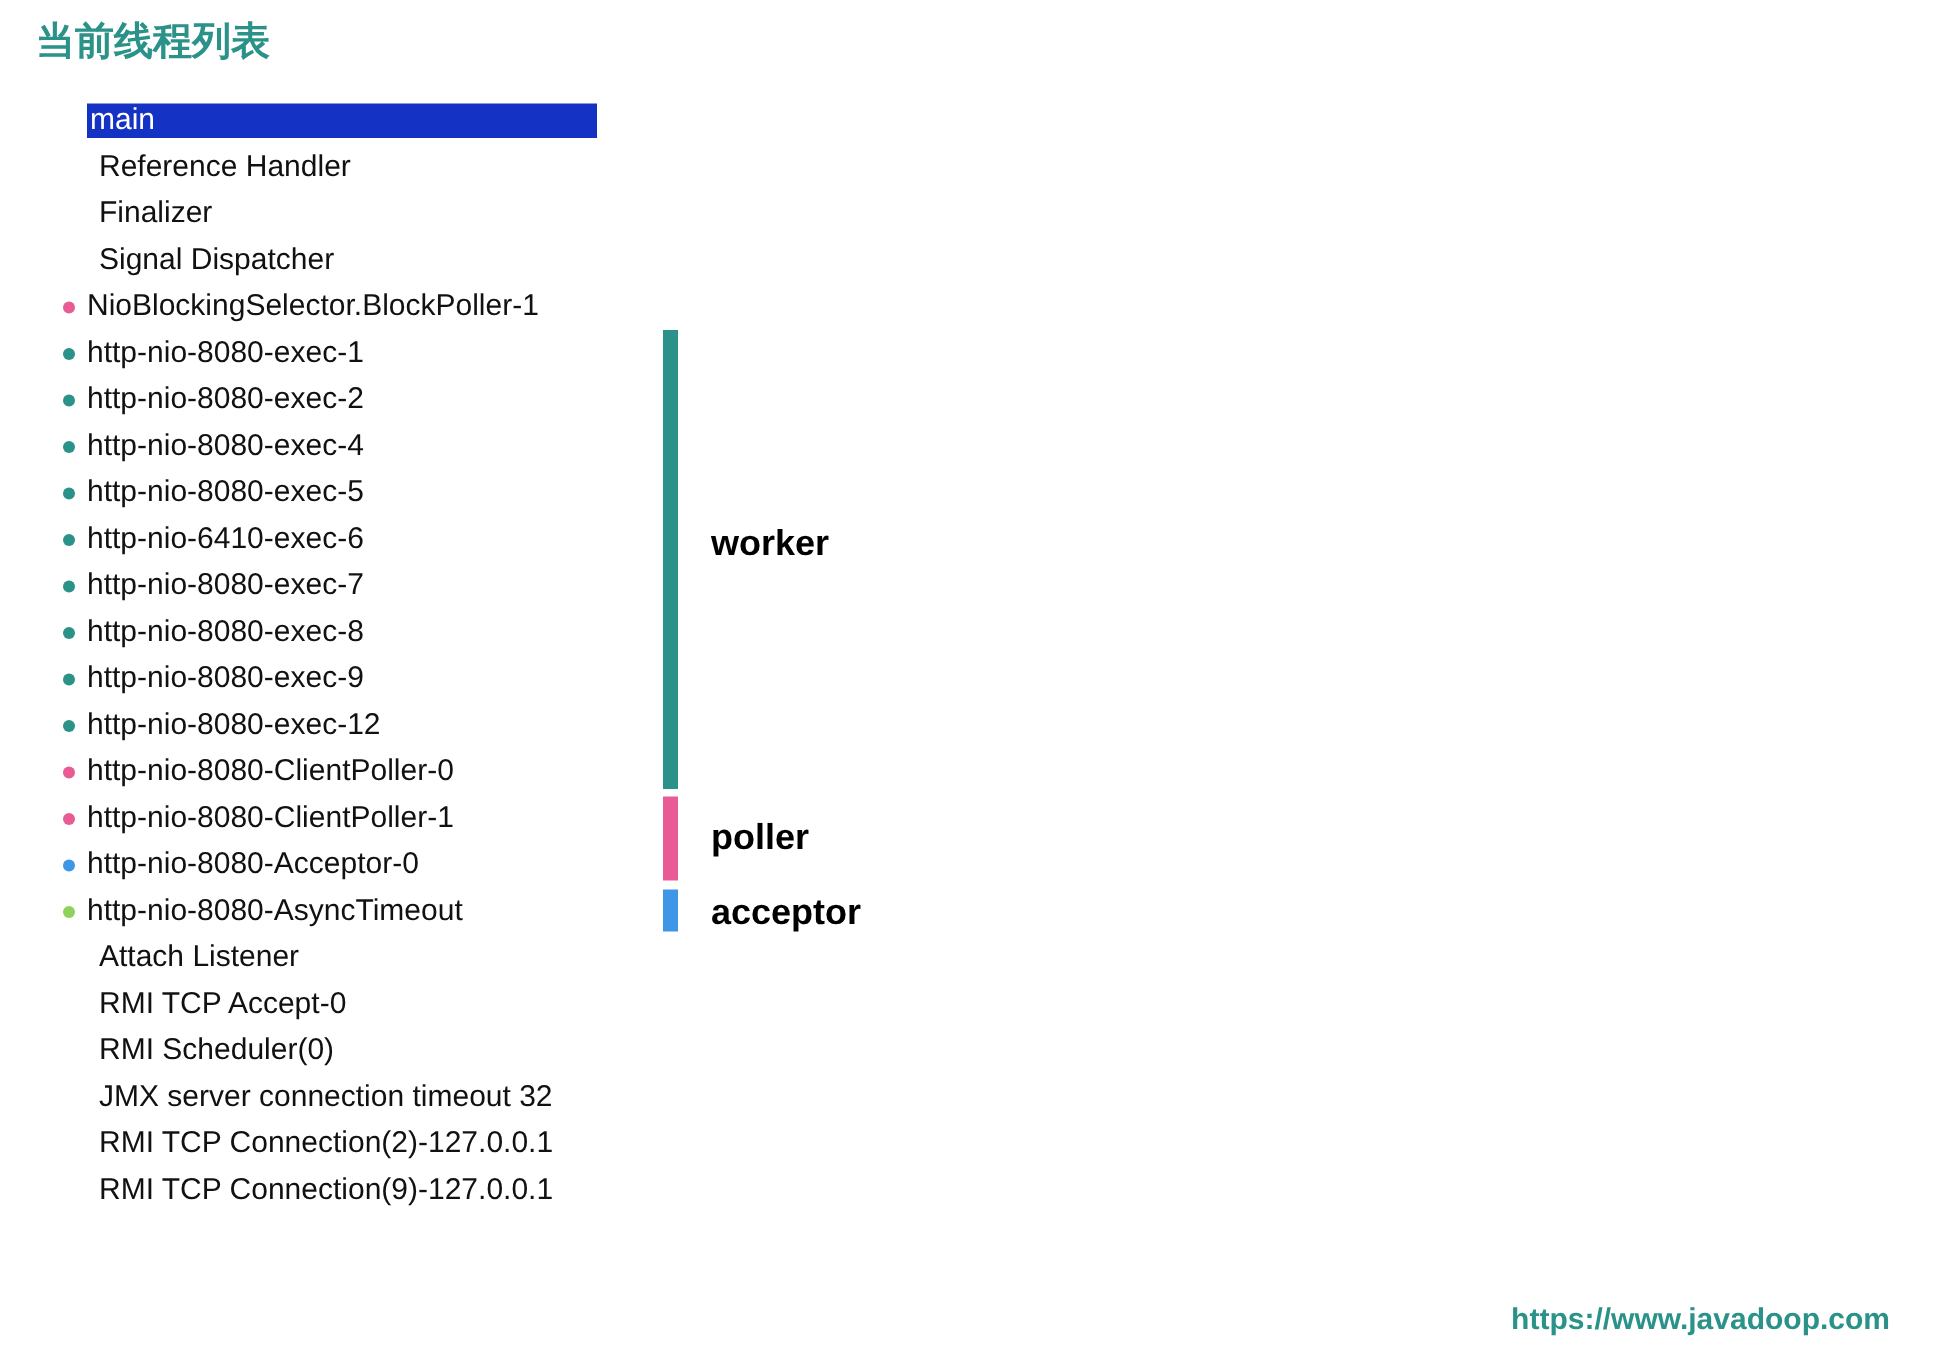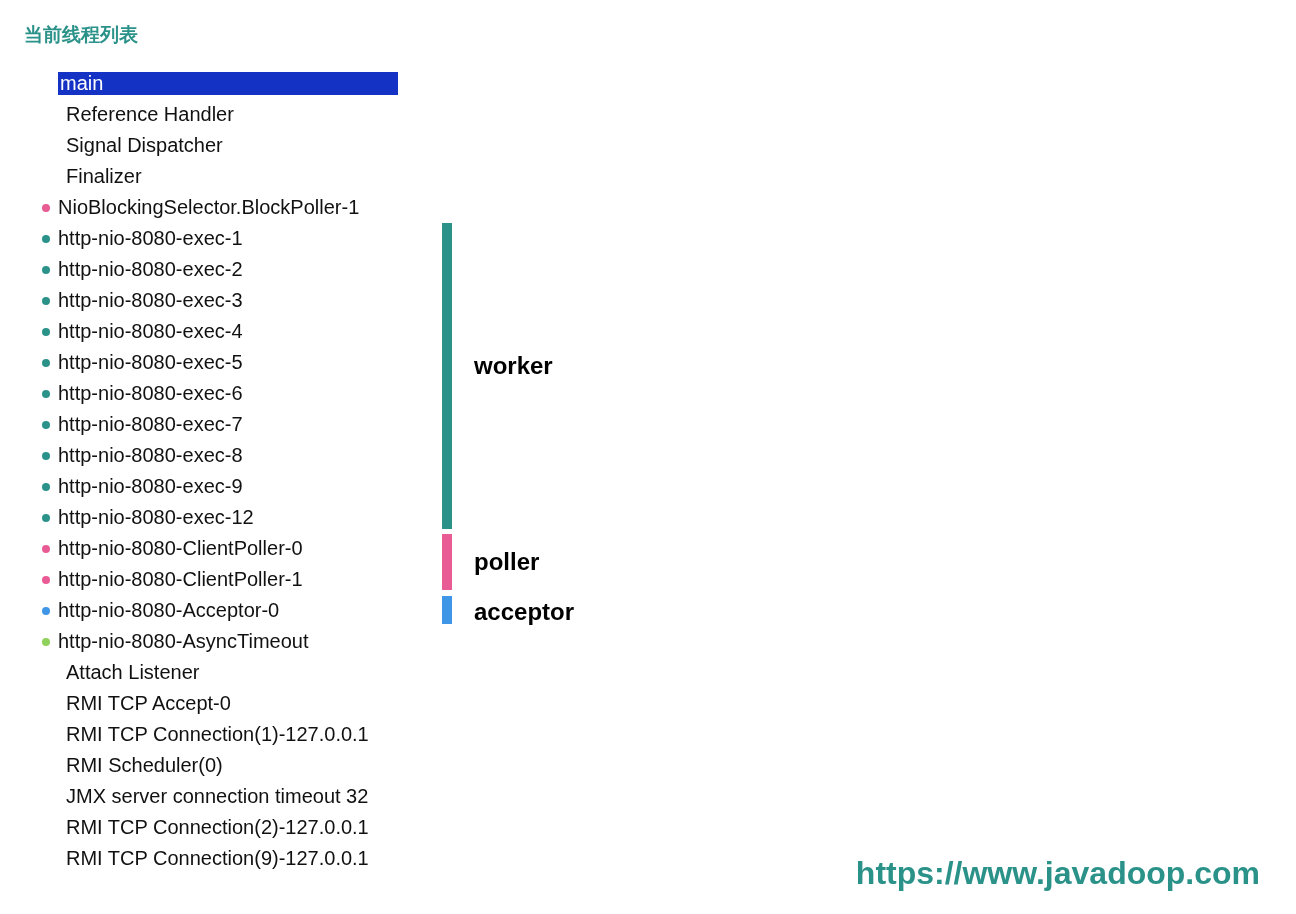--- a/index.html
+++ b/index.html
@@ -5,23 +5,23 @@
     * { box-sizing: border-box; margin: 0; padding: 0; }
     body {
       font-family: "Segoe UI", "PingFang SC", "Microsoft YaHei", sans-serif;
       background: #fff;
       width: 1296px;
       height: 914px;
       position: relative;
     }
     .title {
       color: #2b9289;
-      font-size: 19px;
+      font-size: 26px;
       font-weight: 700;
-      padding: 22px 0 0 24px;
+      padding: 10px 0 0 24px;
     }
     .container {
       position: relative;
       margin: 20px 0 0 42px;
     }
     .thread-row {
       display: flex;
       align-items: center;
       height: 31px;
       font-size: 20px;
@@ -79,74 +79,70 @@
       color: #000;
     }
     .label-worker { top: 284px; }
     .label-poller { top: 480px; }
     .label-acceptor { top: 530px; }
     .watermark {
       position: absolute;
       right: 36px;
       bottom: 22px;
       color: #2b9289;
-      font-size: 32px;
+      font-size: 20px;
       font-weight: 700;
       text-align: center;
     }
   </style>
 </head>
 <body>
 
 <div class="title">当前线程列表</div>
 
 <div class="container">
   <div id="thread-list">
       <div class="thread-row">
         <span class="selected">main</span>
       </div>
       <div class="thread-row">
         <span class="bullet-none indent"></span>
         <span class="thread-name">Reference Handler</span>
       </div>
       <div class="thread-row">
         <span class="bullet-none indent"></span>
+        <span class="thread-name">Finalizer</span>
+      </div>
+      <div class="thread-row">
+        <span class="bullet-none indent"></span>
         <span class="thread-name">Signal Dispatcher</span>
-      </div>
-      <div class="thread-row">
-        <span class="bullet-none indent"></span>
-        <span class="thread-name">Finalizer</span>
       </div>
       <div class="thread-row">
         <span class="bullet" style="background: rgb(232, 91, 148);"></span>
         <span class="thread-name">NioBlockingSelector.BlockPoller-1</span>
       </div>
       <div class="thread-row">
         <span class="bullet" style="background: rgb(43, 146, 137);"></span>
         <span class="thread-name">http-nio-8080-exec-1</span>
       </div>
       <div class="thread-row">
         <span class="bullet" style="background: rgb(43, 146, 137);"></span>
         <span class="thread-name">http-nio-8080-exec-2</span>
       </div>
       <div class="thread-row">
         <span class="bullet" style="background: rgb(43, 146, 137);"></span>
-        <span class="thread-name">http-nio-8080-exec-3</span>
-      </div>
-      <div class="thread-row">
-        <span class="bullet" style="background: rgb(43, 146, 137);"></span>
         <span class="thread-name">http-nio-8080-exec-4</span>
       </div>
       <div class="thread-row">
         <span class="bullet" style="background: rgb(43, 146, 137);"></span>
         <span class="thread-name">http-nio-8080-exec-5</span>
       </div>
       <div class="thread-row">
         <span class="bullet" style="background: rgb(43, 146, 137);"></span>
-        <span class="thread-name">http-nio-8080-exec-6</span>
+        <span class="thread-name">http-nio-6410-exec-6</span>
       </div>
       <div class="thread-row">
         <span class="bullet" style="background: rgb(43, 146, 137);"></span>
         <span class="thread-name">http-nio-8080-exec-7</span>
       </div>
       <div class="thread-row">
         <span class="bullet" style="background: rgb(43, 146, 137);"></span>
         <span class="thread-name">http-nio-8080-exec-8</span>
       </div>
       <div class="thread-row">
@@ -173,24 +169,20 @@
         <span class="bullet" style="background: rgb(143, 209, 90);"></span>
         <span class="thread-name">http-nio-8080-AsyncTimeout</span>
       </div>
       <div class="thread-row">
         <span class="bullet-none indent"></span>
         <span class="thread-name">Attach Listener</span>
       </div>
       <div class="thread-row">
         <span class="bullet-none indent"></span>
         <span class="thread-name">RMI TCP Accept-0</span>
-      </div>
-      <div class="thread-row">
-        <span class="bullet-none indent"></span>
-        <span class="thread-name">RMI TCP Connection(1)-127.0.0.1</span>
       </div>
       <div class="thread-row">
         <span class="bullet-none indent"></span>
         <span class="thread-name">RMI Scheduler(0)</span>
       </div>
       <div class="thread-row">
         <span class="bullet-none indent"></span>
         <span class="thread-name">JMX server connection timeout 32</span>
       </div>
       <div class="thread-row">

